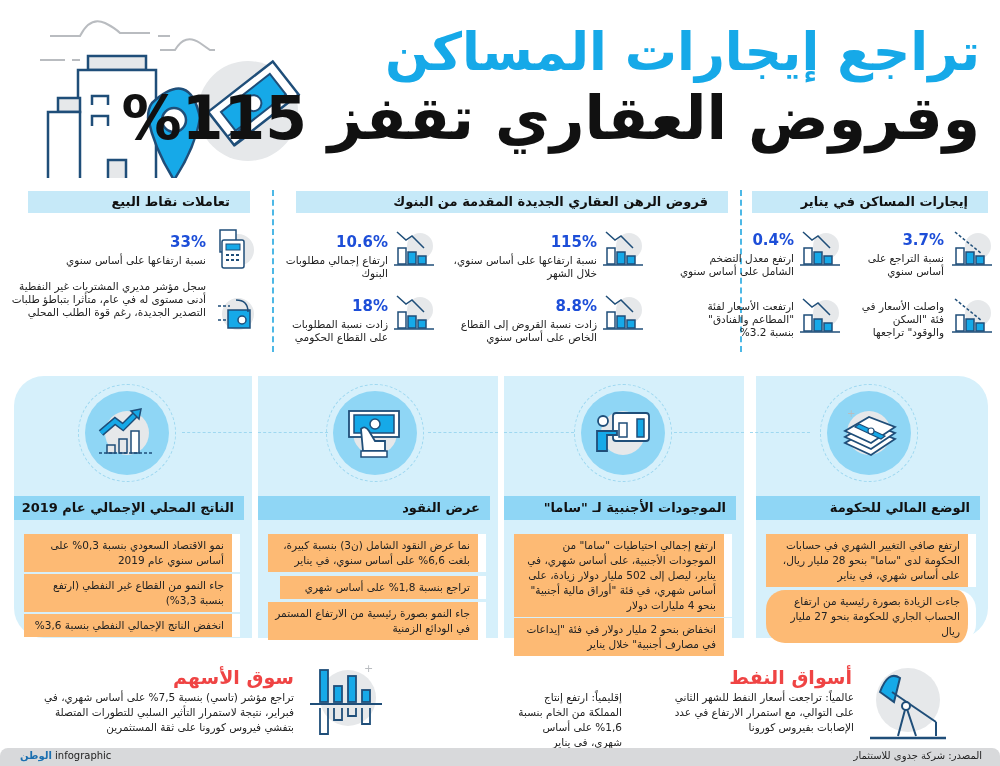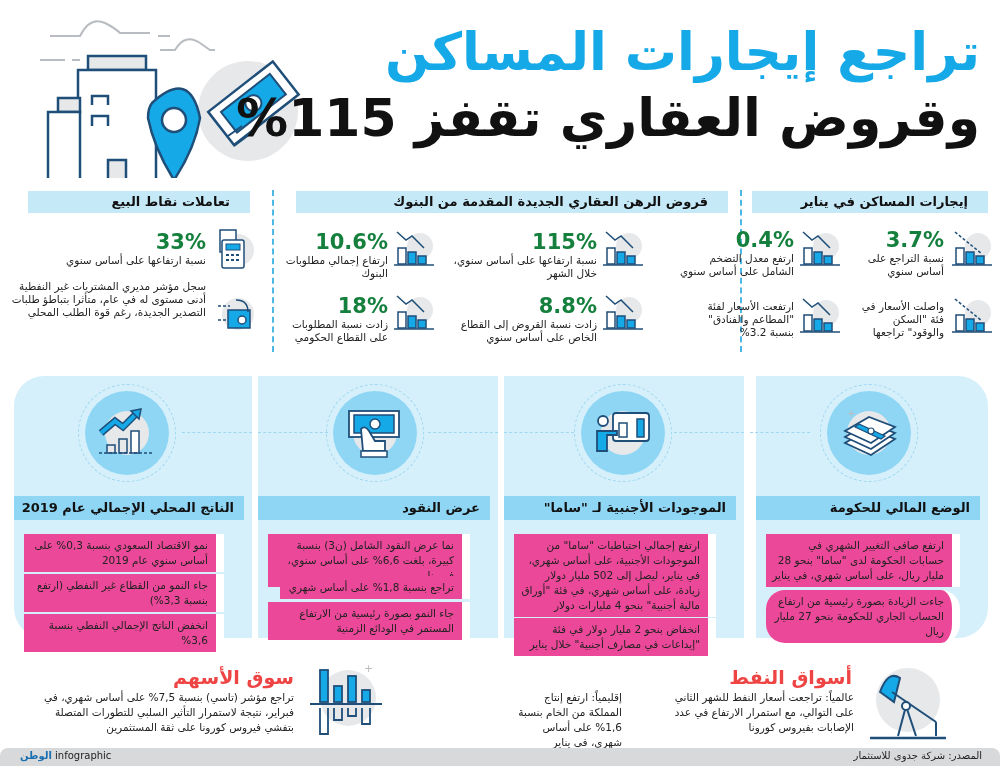--- a/index.html
+++ b/index.html
@@ -2,39 +2,39 @@
 <html><head>
 <meta charset="utf-8">
 <style>
   * { box-sizing: border-box; margin: 0; padding: 0; }
   html, body { width: 1000px; height: 766px; overflow: hidden; background: #ffffff; }
   body { font-family: "DejaVu Sans", sans-serif; position: relative; color: #1a1a1a; }
   .abs { position: absolute; }
 
   
   .title1 { position: absolute; right: 20px; top: 22px; font-size: 52px; font-weight: bold; color: #16a9e8; direction: rtl; letter-spacing: -1px; line-height: 60px; }
-  .title2 { position: absolute; right: 20px; top: 88px; font-size: 52px; font-weight: bold; color: #111; direction: rtl; letter-spacing: -1px; line-height: 60px; }
+  .title2 { position: absolute; right: 20px; top: 88px; font-size: 60px; font-weight: bold; color: #111; direction: rtl; letter-spacing: -1px; line-height: 60px; }
 
   
   .sec-head { position: absolute; height: 22px; background: #c6e9f8; direction: rtl; font-size: 13px; font-weight: bold; line-height: 22px; padding-right: 20px; color: #111; }
 
   .stat { position: absolute; direction: rtl; }
-  .stat .num { font-size: 21px; font-weight: bold; color: #15803d; line-height: 24px; }
+  .stat .num { font-size: 15px; font-weight: bold; color: #1d4ed8; line-height: 24px; }
   .stat .desc { font-size: 10.5px; line-height: 13px; color: #222; }
   .stat-icon { position: absolute; width: 40px; height: 40px; }
 
   .vdash { position: absolute; width: 0; border-left: 2px dashed #4db8e6; }
 
   
   .panel { position: absolute; top: 376px; height: 262px; background: #d6f0fb; }
   .panel-circle-outer { position: absolute; width: 98px; height: 98px; border-radius: 50%; border: 1.5px dashed #9fd8f0; }
   .panel-circle { position: absolute; width: 84px; height: 84px; border-radius: 50%; background: #8fd6f5; left: 6px; top: 6px; }
   .panel-circle-inner { position: absolute; width: 44px; height: 44px; border-radius: 50%; background: #e6e8ea; left: 20px; top: 20px; }
   .panel-head { position: absolute; top: 120px; left: 0; right: 8px; height: 24px; background: #8fd6f5; direction: rtl; font-size: 13px; font-weight: bold; line-height: 24px; padding-right: 10px; color: #111; }
-  .panel-item { position: absolute; right: 28px; left: 10px; background: #ec4899; direction: rtl; font-size: 10.5px; line-height: 15px; padding: 4px 8px 4px 4px; border-right: 8px solid #fff; color: #222; }
+  .panel-item { position: absolute; right: 12px; left: 10px; background: #fdba74; direction: rtl; font-size: 10.5px; line-height: 15px; padding: 4px 8px 4px 4px; border-right: 8px solid #fff; color: #222; }
   .hdash { position: absolute; height: 0; border-top: 1.5px dashed #9fd8f0; }
 
   .bottom-title { position: absolute; direction: rtl; font-size: 19px; font-weight: bold; color: #ef4444; }
   .bottom-text { position: absolute; direction: rtl; font-size: 10.5px; line-height: 15px; color: #222; }
 
   .footer { position: absolute; left: 0; top: 748px; width: 1000px; height: 18px; background: #d8d9db; border-radius: 8px 8px 0 0; }
   .footer-src { position: absolute; right: 18px; top: 2px; direction: rtl; font-size: 10px; color: #222; }
   .footer-brand { position: absolute; left: 20px; top: 2px; font-size: 10px; color: #222; }
   .footer-logo { color: #1a6fb0; font-weight: bold; }
 </style>

